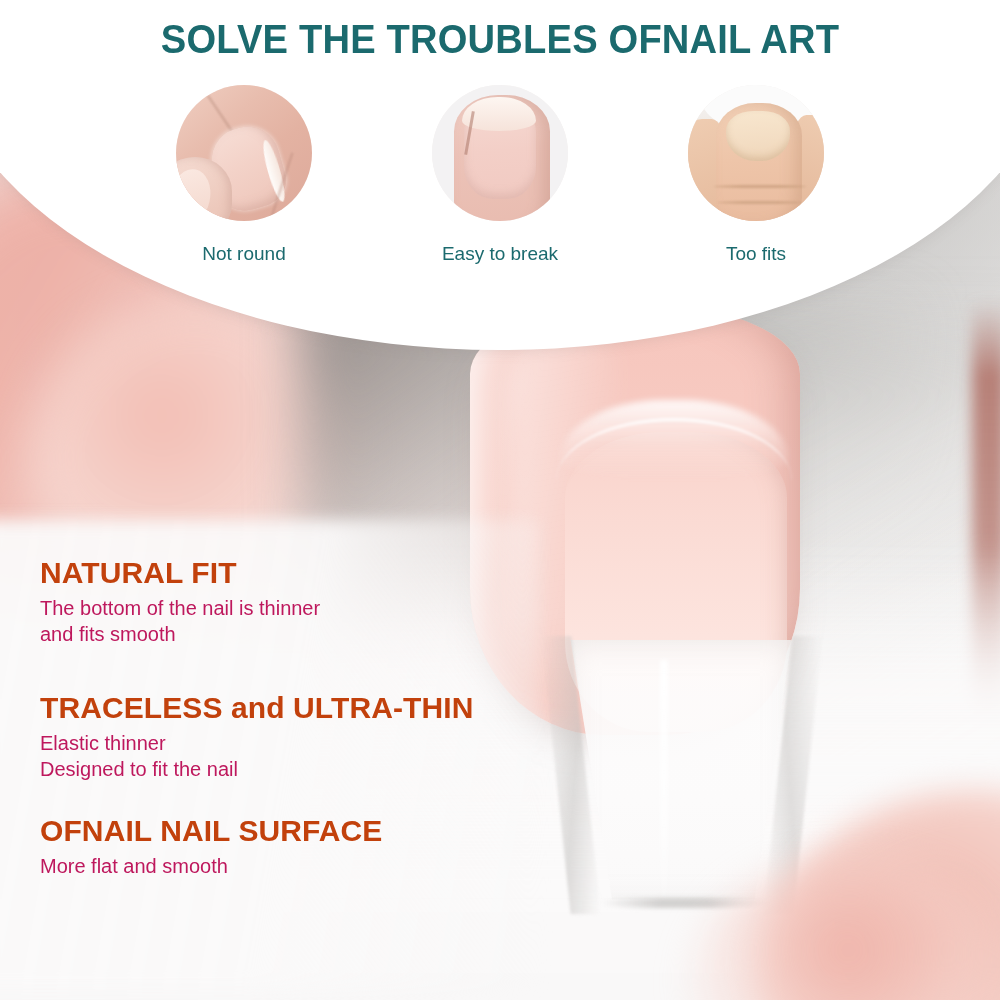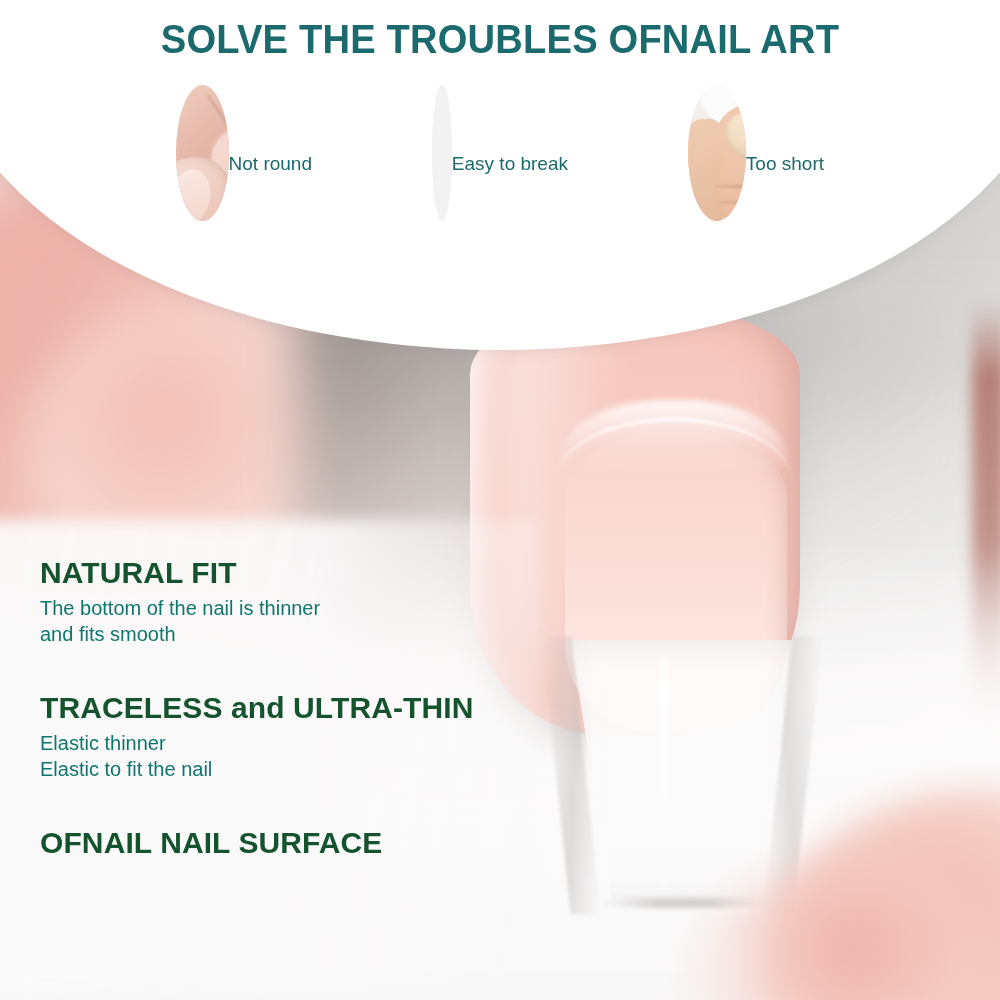--- a/index.html
+++ b/index.html
@@ -257,21 +257,21 @@
     position: absolute;
     left: 0; top: 85px;
     width: 1000px;
     display: flex;
     justify-content: center;
     gap: 120px;
   }
   .trouble {
     width: 136px;
     display: flex;
-    flex-direction: row;
+    flex-direction: column;
     align-items: center;
   }
   .trouble-photo {
     width: 136px; height: 136px;
     border-radius: 50%;
     overflow: hidden;
     position: relative;
     background: #f7f2ef;
   }
   .trouble-caption {
@@ -346,34 +346,34 @@
   .m3-sideR { position:absolute; left:104px; top:30px; width:48px; height:112px;
     border-radius: 30% 50% 50% 30% / 30% 40% 40% 30%;
     background: linear-gradient(200deg,#efcdb2,#e3b698); }
 
   
   .features { position: absolute; left: 40px; top: 556px; width: 520px; }
   .feature { margin-bottom: 36px; }
   .feature-title {
     font-size: 30px;
     font-weight: 700;
-    color: #14532d;
+    color: #c2410c;
     letter-spacing: 0.1px;
     margin: 0 0 6px 0;
     font-family: "Liberation Sans", sans-serif;
     white-space: nowrap;
   }
   .feature-line {
     font-size: 20px;
-    color: #0f766e;
+    color: #be185d;
     line-height: 1.28;
     white-space: nowrap;
   }
   .f1 { margin-bottom: 44px; }
-  .f2 { margin-bottom: 44px; }
+  .f2 { margin-bottom: 32px; }
 </style>
 </head>
 <body>
 
 <div id="page">
 
   <div class="photo-stage">
     <div class="bg-base"></div>
     <div class="blur-finger-left"></div>
     <div class="blur-finger-left2"></div>
@@ -442,39 +442,40 @@
             <div class="m3-bg"></div>
             <div class="m3-white"></div>
             <div class="m3-side"></div>
             <div class="m3-sideR"></div>
             <div class="m3-finger"></div>
             <div class="m3-nail"></div>
             <div class="m3-w1"></div>
             <div class="m3-w2"></div>
           </div>
         </div>
-        <div class="trouble-caption">Too short</div>
+        <div class="trouble-caption">Too fits</div>
       </div>
 
     </div>
 
     <div class="features">
 
       <div class="feature f1">
         <div class="feature-title">NATURAL FIT</div>
         <div class="feature-line">The bottom of the nail is thinner</div>
         <div class="feature-line">and fits smooth</div>
       </div>
 
       <div class="feature f2">
         <div class="feature-title">TRACELESS and ULTRA-THIN</div>
         <div class="feature-line">Elastic thinner</div>
-        <div class="feature-line">Elastic to fit the nail</div>
+        <div class="feature-line">Designed to fit the nail</div>
       </div>
 
       <div class="feature f3">
         <div class="feature-title">OFNAIL NAIL SURFACE</div>
+        <div class="feature-line">More flat and smooth</div>
       </div>
 
     </div>
 
   </div>
 </div>
 
 </body></html>

